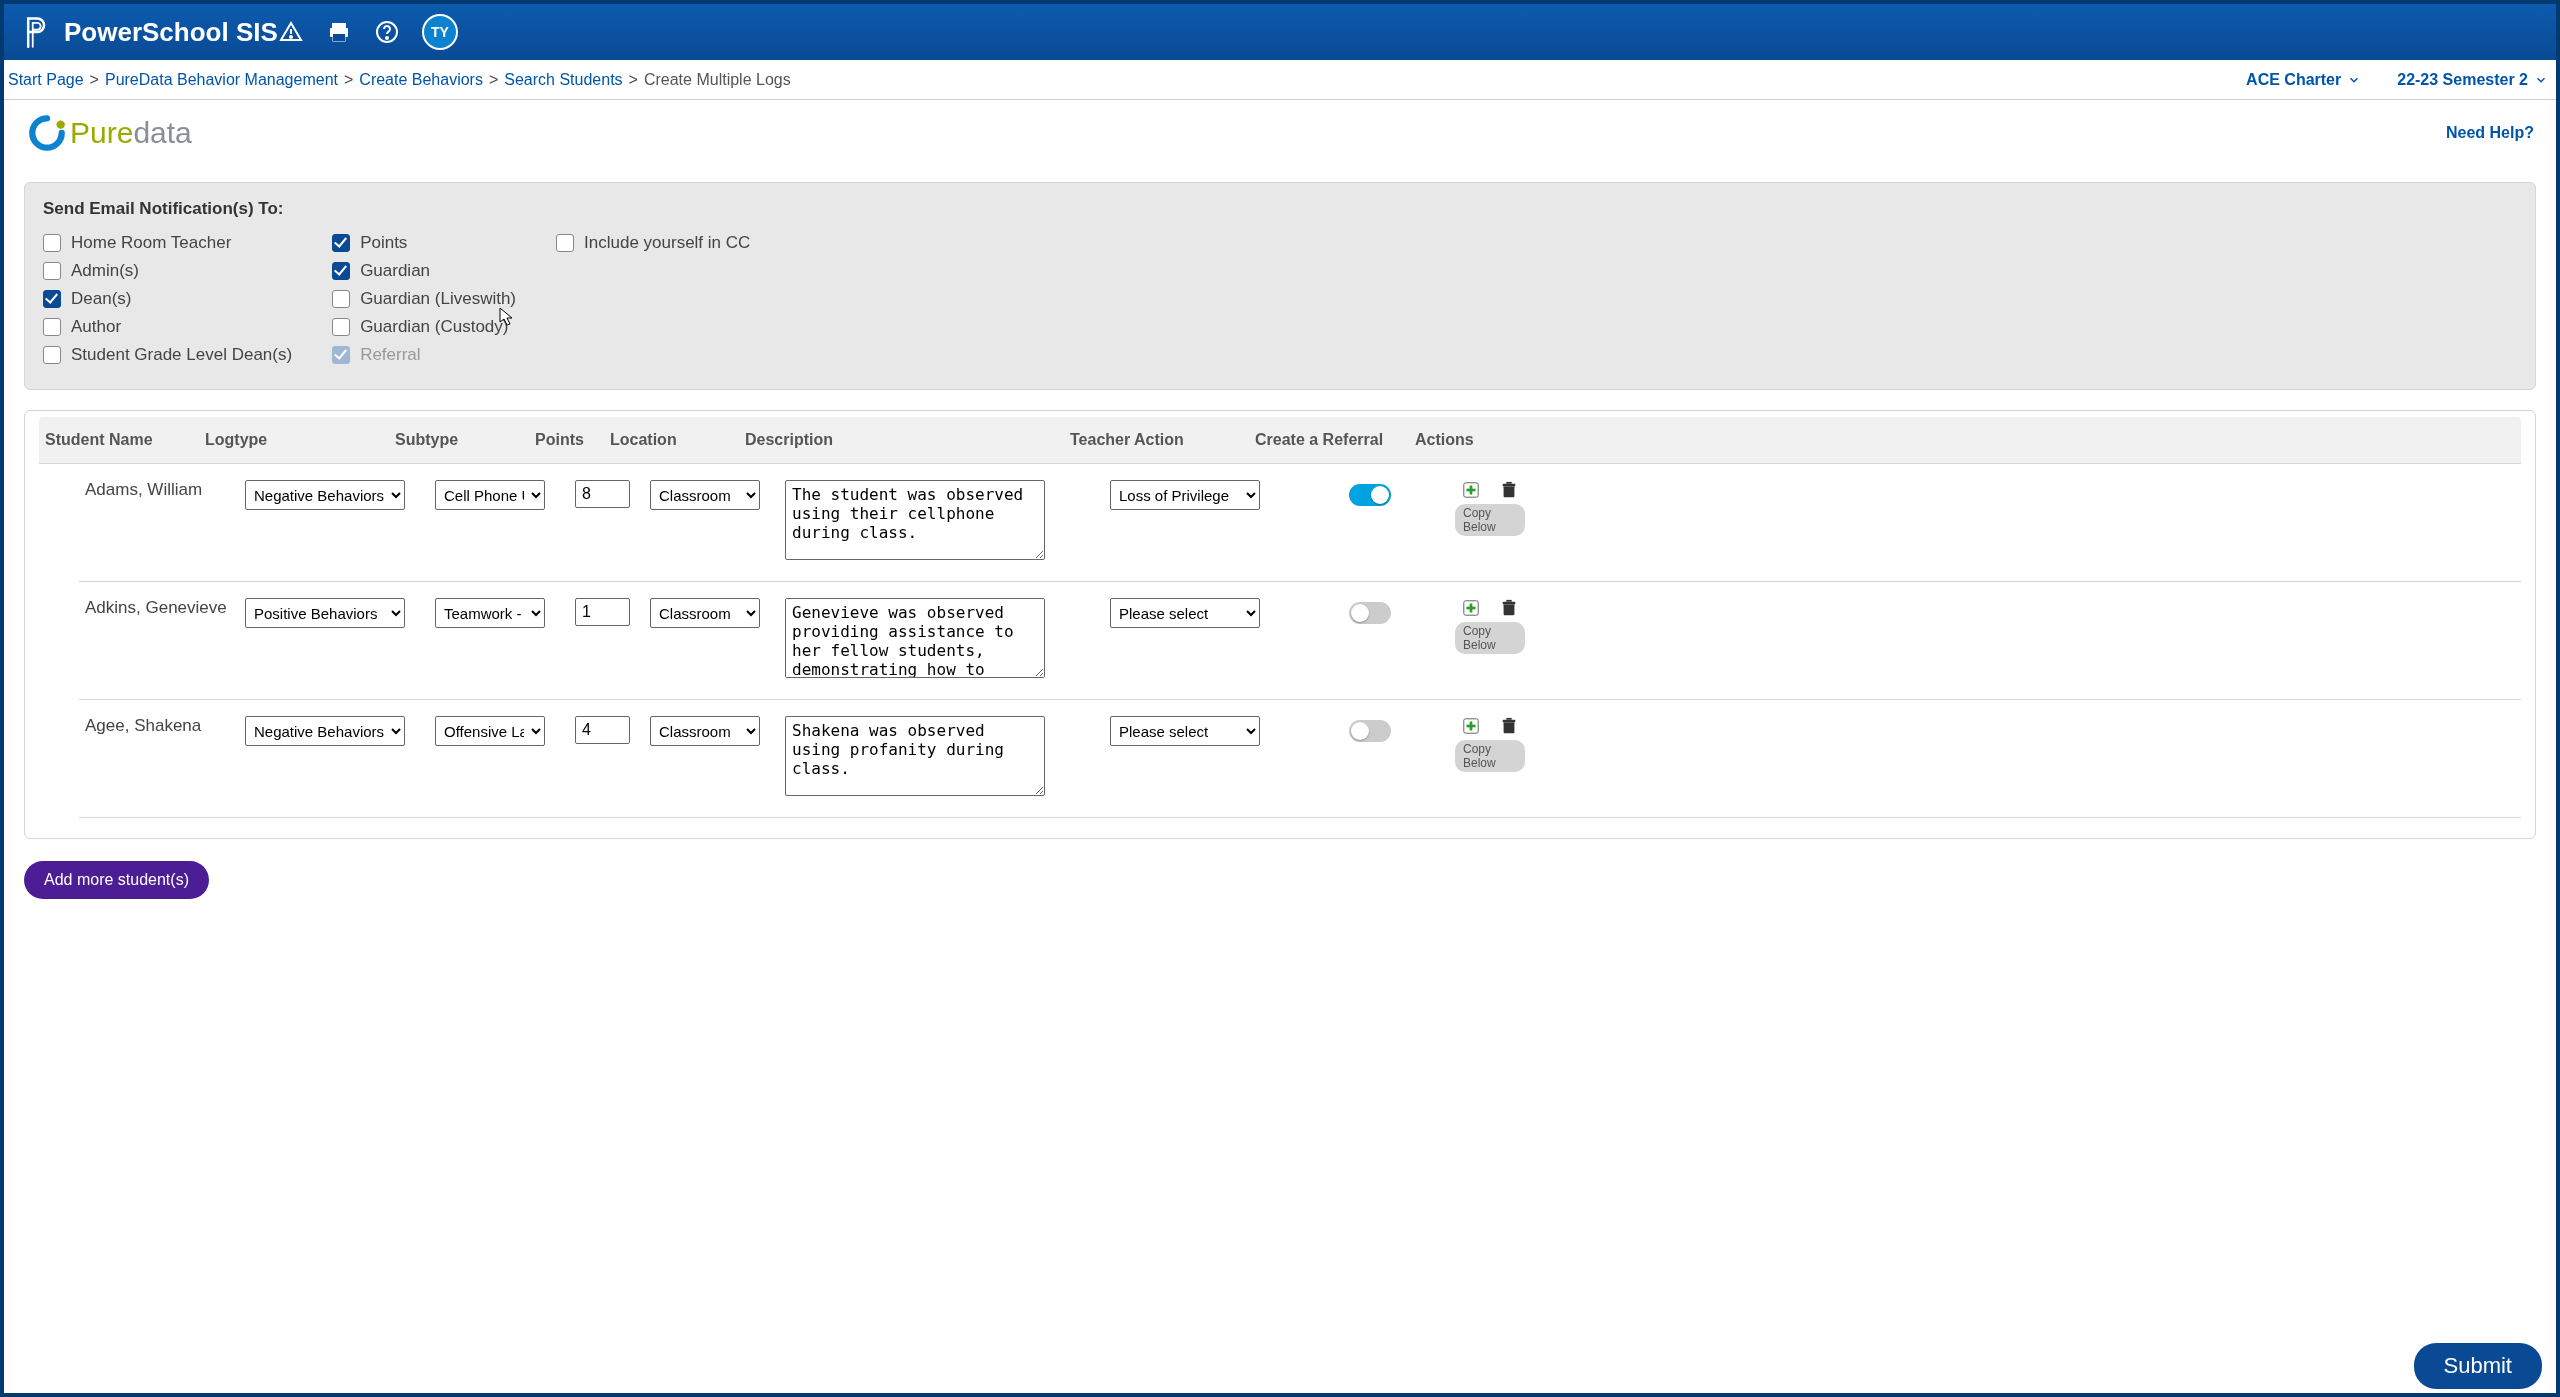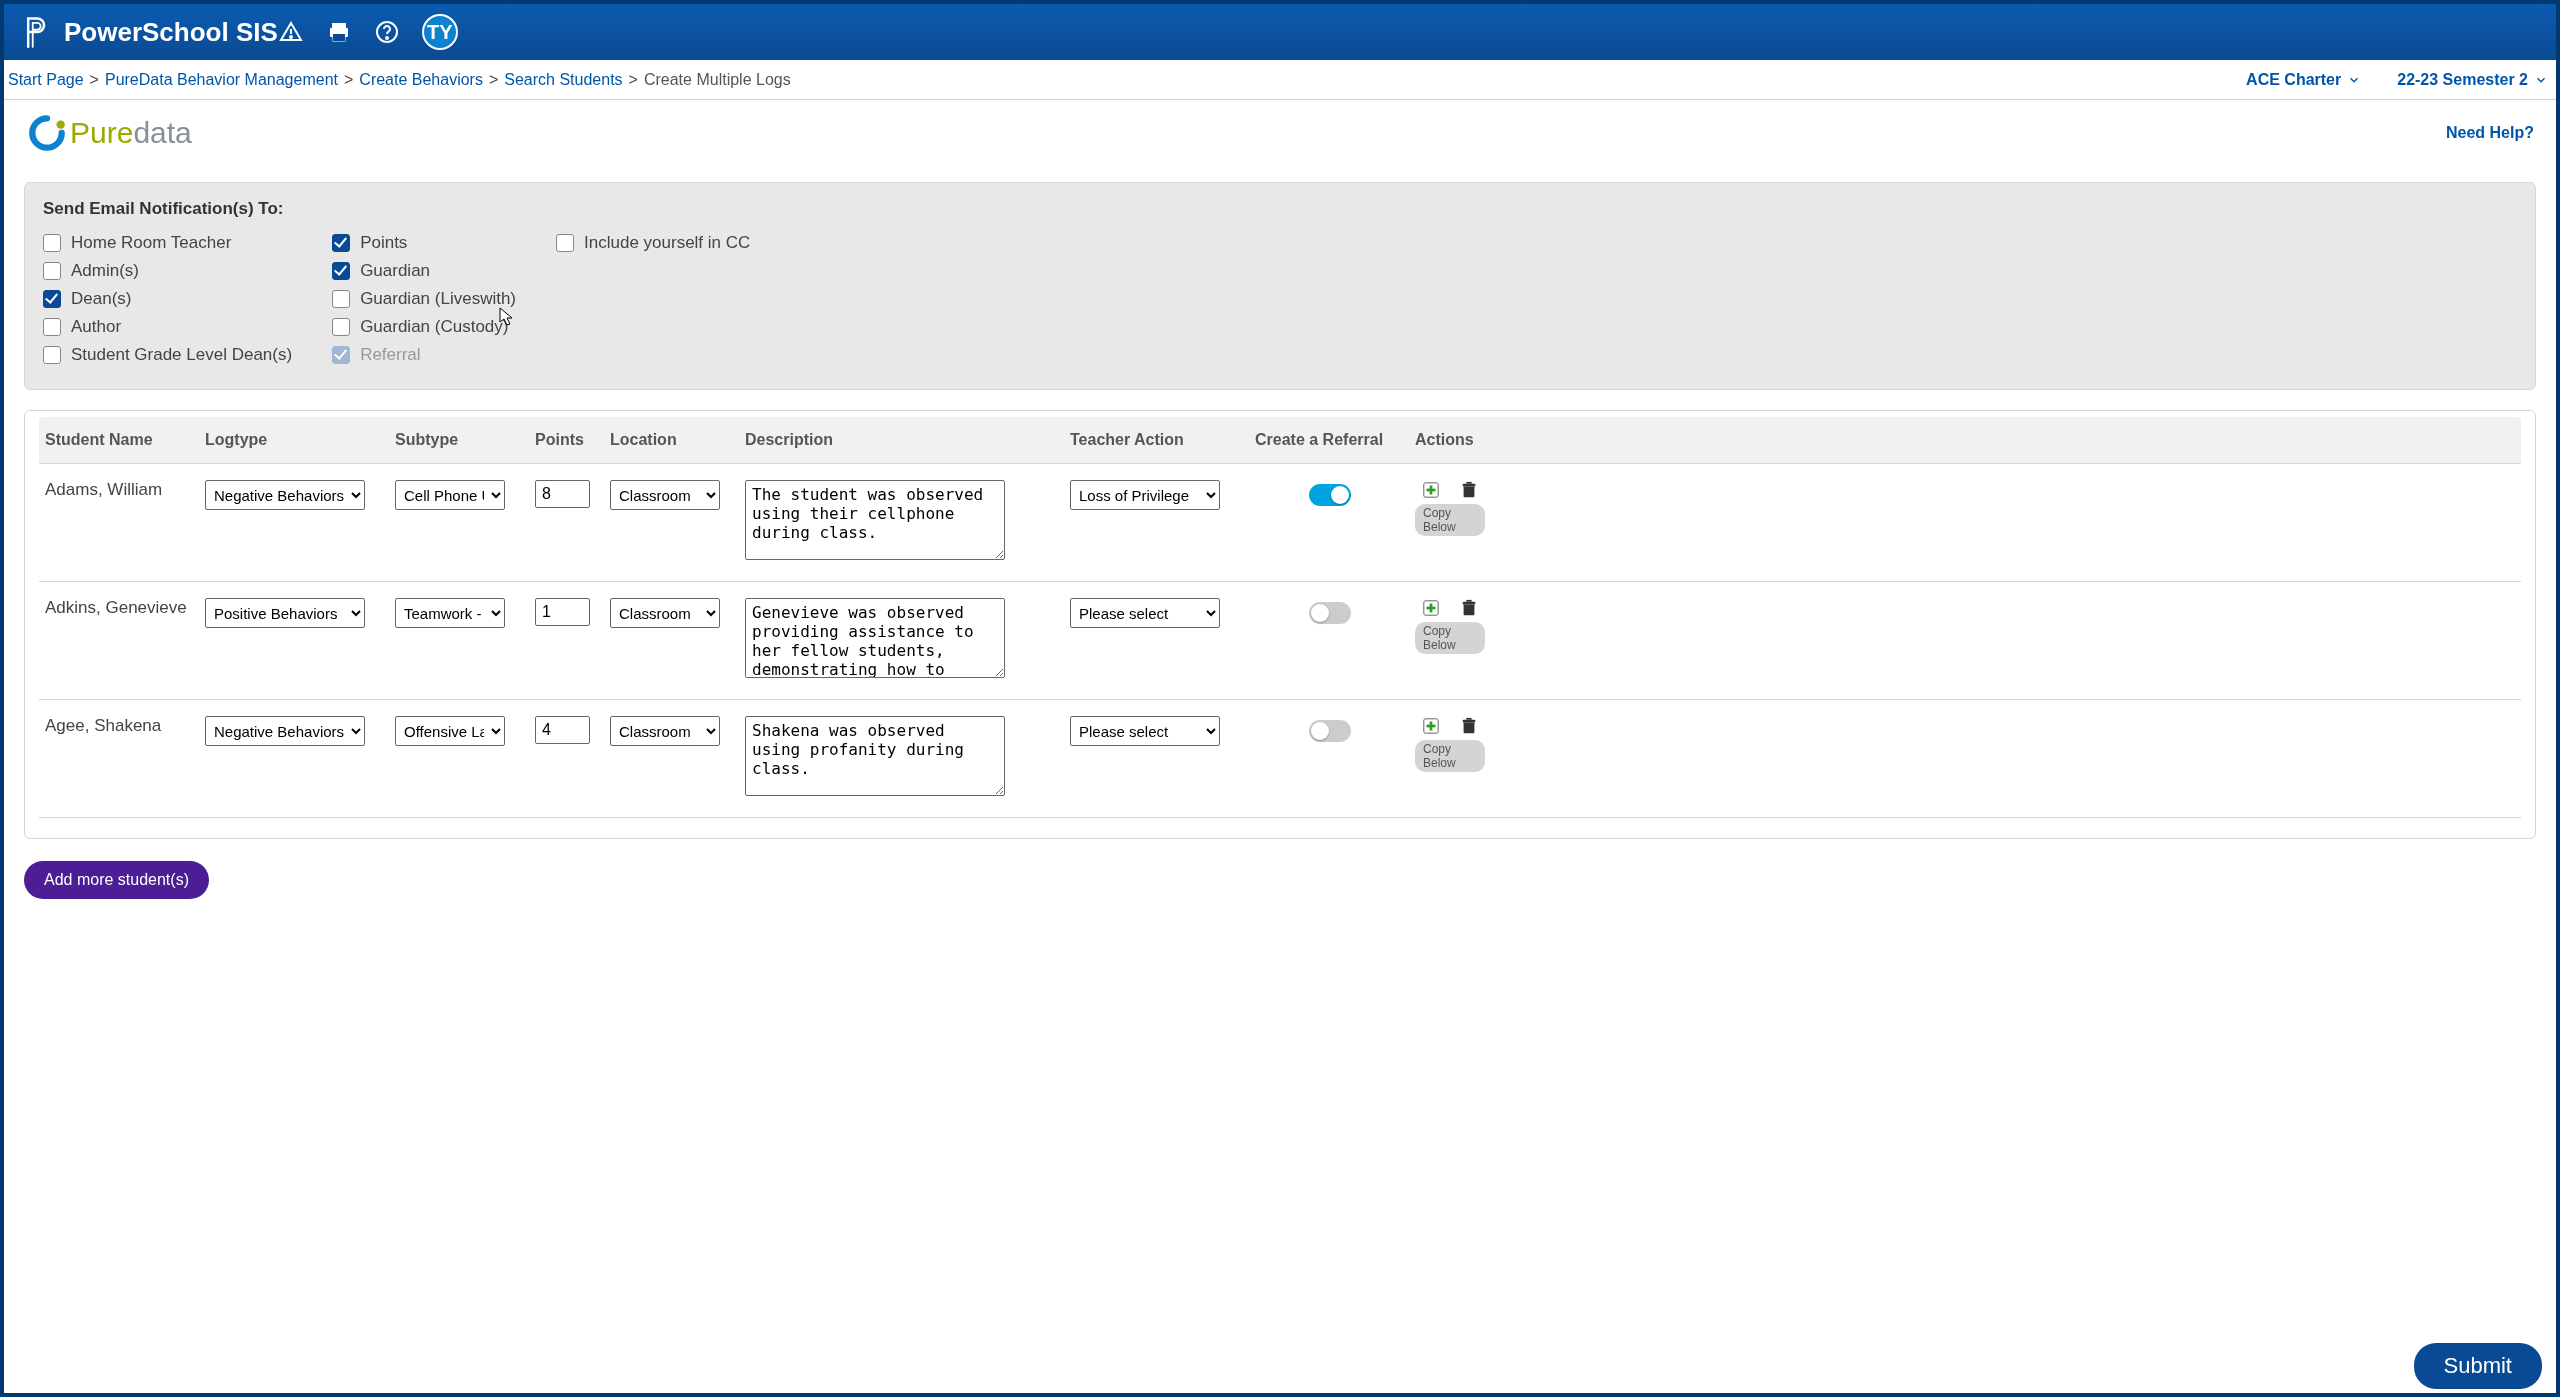--- a/index.html
+++ b/index.html
@@ -7,21 +7,21 @@
   body { font-size: 16px; color: #333; }
 
   .app-frame { width: 100%; height: 100%; border: 4px solid #003a70; display: flex; flex-direction: column; background: #fff; }
 
   .topbar { background: linear-gradient(#0c5bb0, #0a4a94); height: 56px; display: flex; align-items: center; justify-content: flex-start; padding: 0 16px; color: #fff; }
   .topbar-left { display: flex; align-items: center; gap: 14px; }
   .logo-p { width: 30px; height: 36px; display: flex; align-items: center; justify-content: center; }
   .app-title { font-size: 26px; font-weight: 600; }
   .topbar-right { display: flex; align-items: center; gap: 22px; }
   .topbar-icon { width: 26px; height: 26px; color: #fff; cursor: pointer; display:flex; align-items:center; justify-content:center; }
-  .avatar { width: 36px; height: 36px; border-radius: 50%; background: #0d82d0; border: 2px solid #fff; display: flex; align-items: center; justify-content: center; font-size: 20px; font-weight: bold; color: #fff; cursor: pointer; }
+  .avatar { width: 36px; height: 36px; border-radius: 50%; background: #0d82d0; border: 2px solid #fff; display: flex; align-items: center; justify-content: center; font-size: 14px; font-weight: bold; color: #fff; cursor: pointer; }
 
   .subbar { background: #fff; height: 40px; border-bottom: 1px solid #d0d0d0; display: flex; align-items: center; justify-content: space-between; padding: 0 8px 0 4px; font-size: 16px; }
   .breadcrumbs { display: flex; align-items: center; gap: 6px; }
   .breadcrumbs a { color: #0055aa; text-decoration: none; cursor:pointer; }
   .breadcrumbs .sep { color: #444; }
   .breadcrumbs .current { color: #555; }
   .subbar-right { display: flex; align-items: center; gap: 36px; color: #0055aa; font-weight: 600; }
   .dd { display: flex; align-items: center; gap: 6px; cursor: pointer; }
   .chev { width: 14px; height: 14px; }
 
@@ -41,21 +41,21 @@
   .chk { display: flex; align-items: center; gap: 10px; font-size: 17px; color: #444; }
   .chk input[type=checkbox] { width:18px; height:18px; border-radius:3px; border:1.5px solid #888; background:#fff; appearance:none; cursor:pointer; position:relative;}
   .chk input[type=checkbox]:checked { background:#0a4a94; border-color:#0a4a94;}
   .chk input[type=checkbox]:checked::after{content:'';position:absolute;left:4px;top:0px;width:5px;height:10px;border:solid #fff;border-width:0 2.5px 2.5px 0;transform:rotate(40deg);}
   .chk input.disabled { background:#9fb7d4; border-color:#9fb7d4;}
   .chk input.disabled:checked { background:#9fb7d4; border-color:#9fb7d4;}
   .chk .dis-label { color:#999; }
 
   .grid { margin: 20px 4px 0 4px; border: 1px solid #d5d5d5; border-radius: 6px; padding: 6px 14px 20px 14px; }
   .grid-head { display:grid; grid-template-columns: 160px 190px 140px 75px 135px 325px 185px 160px 80px; gap: 0; align-items: center; padding: 14px 6px; border-bottom: 1px solid #d5d5d5; background:#f1f1f1; font-weight:bold; color:#555; font-size:16px; border-radius:4px 4px 0 0;}
-  .grid-row { display:grid; grid-template-columns: 160px 190px 140px 75px 135px 325px 185px 160px 80px; gap: 0; align-items: flex-start; padding: 16px 6px; border-bottom: 1px solid #d5d5d5; }
+  .grid-row { display:grid; grid-template-columns: 160px 190px 140px 75px 135px 325px 185px 160px 80px; gap: 0; align-items: flex-start; padding: 16px 6px; border-bottom: 1px solid #d5d5d5; margin-left: 40px; }
   .grid-row:last-of-type { border-bottom:1px solid #d5d5d5; }
   .cell { padding-right: 10px; color:#444; font-size:17px; }
   .cell.center { display:flex; justify-content:center; align-items:flex-start; padding-top:4px;}
   select.sel { width: 100%; max-width: 160px; height: 30px; border: 1px solid #666; border-radius: 2px; font-size: 15px; padding: 2px 4px; background:#fff;}
   select.sel.sub { max-width: 110px; }
   select.sel.loc { max-width: 110px; }
   select.sel.teach { max-width: 150px; }
   input.num { width: 55px; height: 28px; border: 1px solid #666; border-radius: 2px; font-size: 16px; padding: 2px 6px; }
   textarea.desc { width: 260px; height: 80px; border: 1px solid #666; border-radius: 2px; font-size: 16px; padding: 4px 6px; resize: both; }
 

